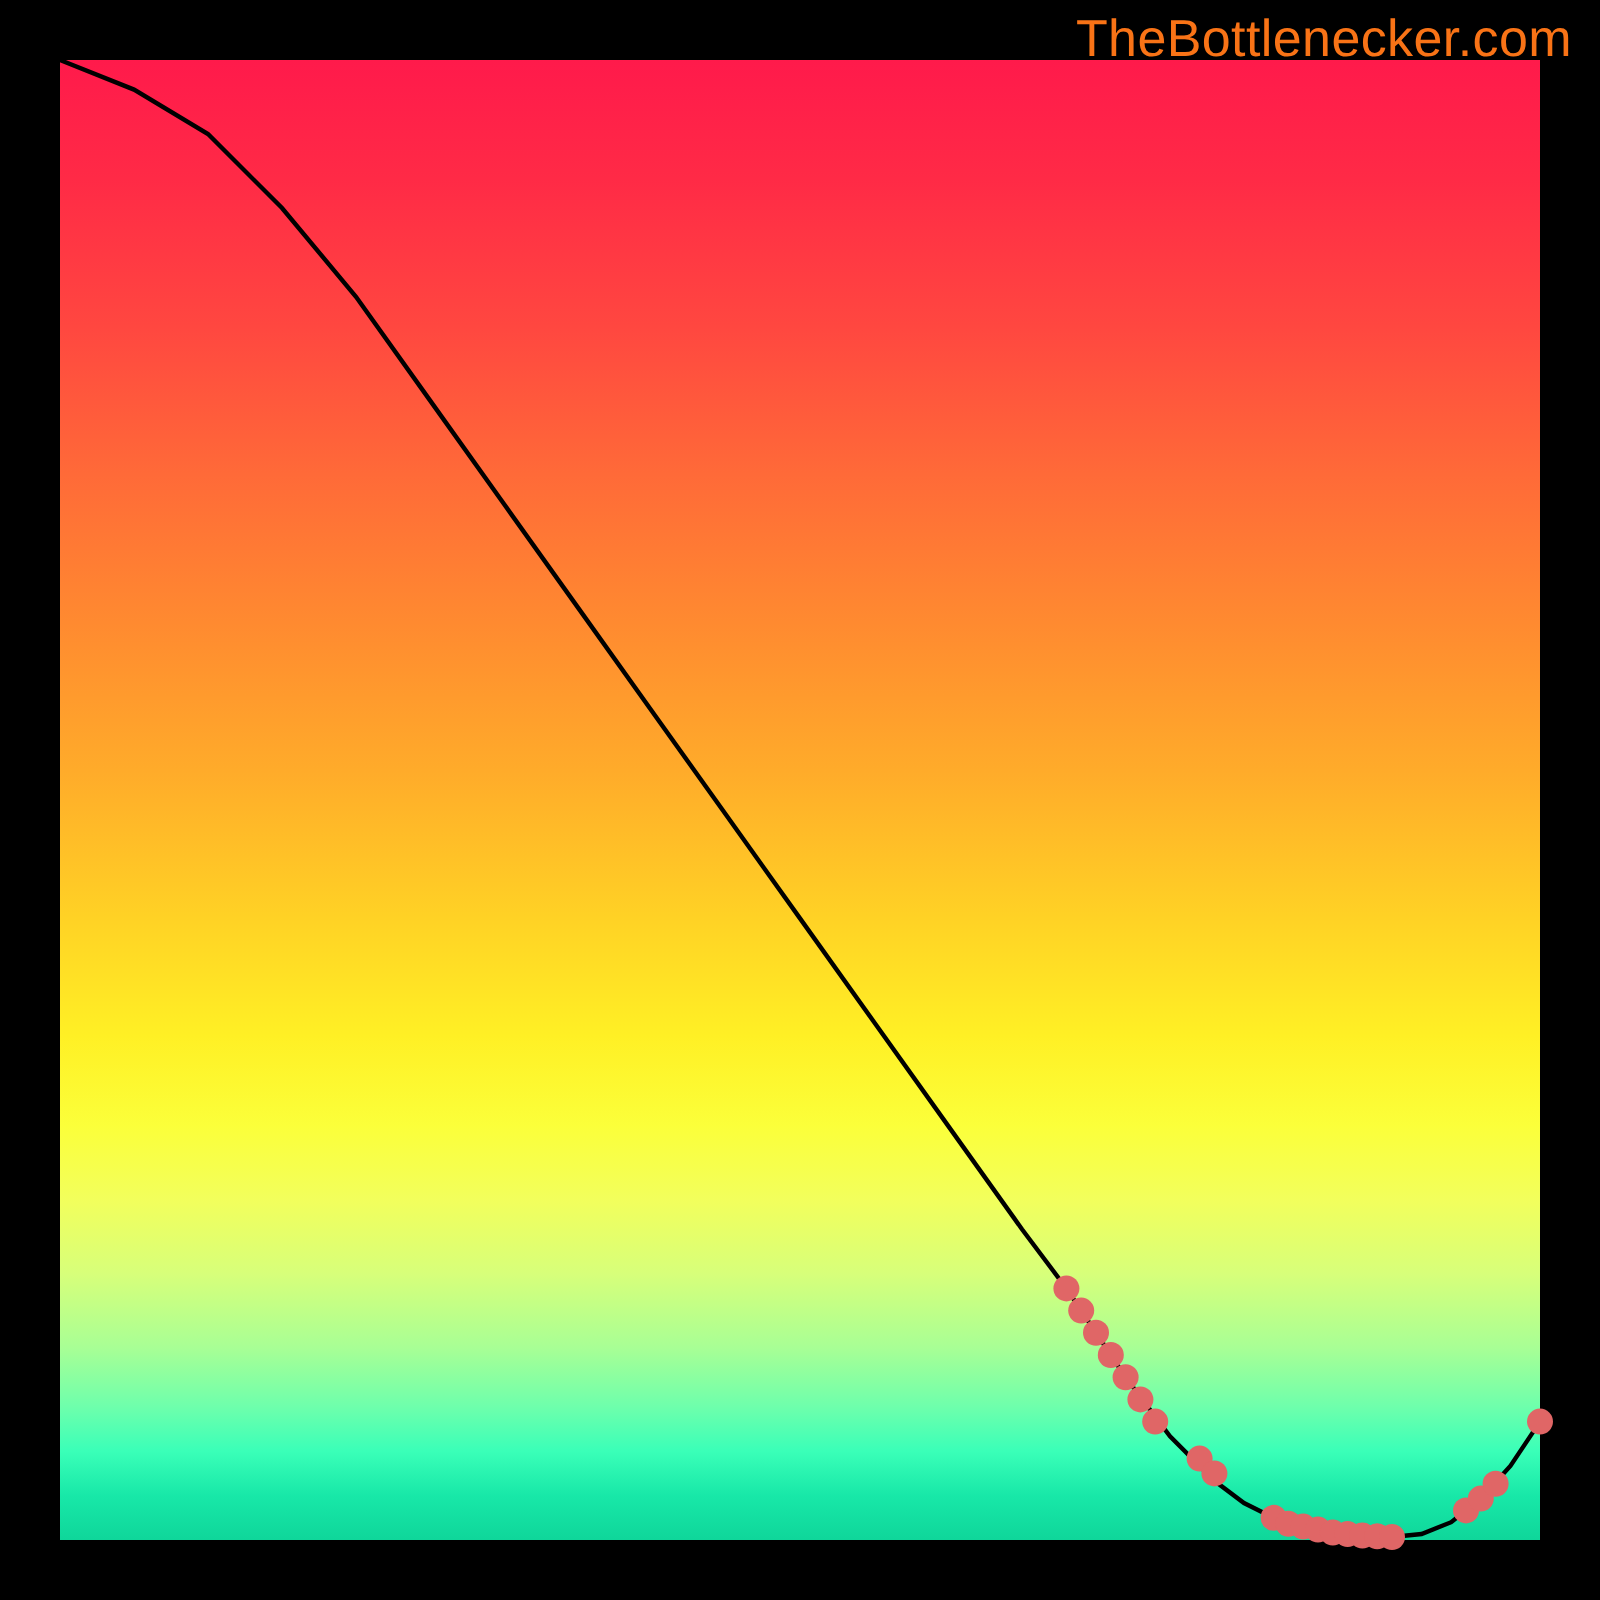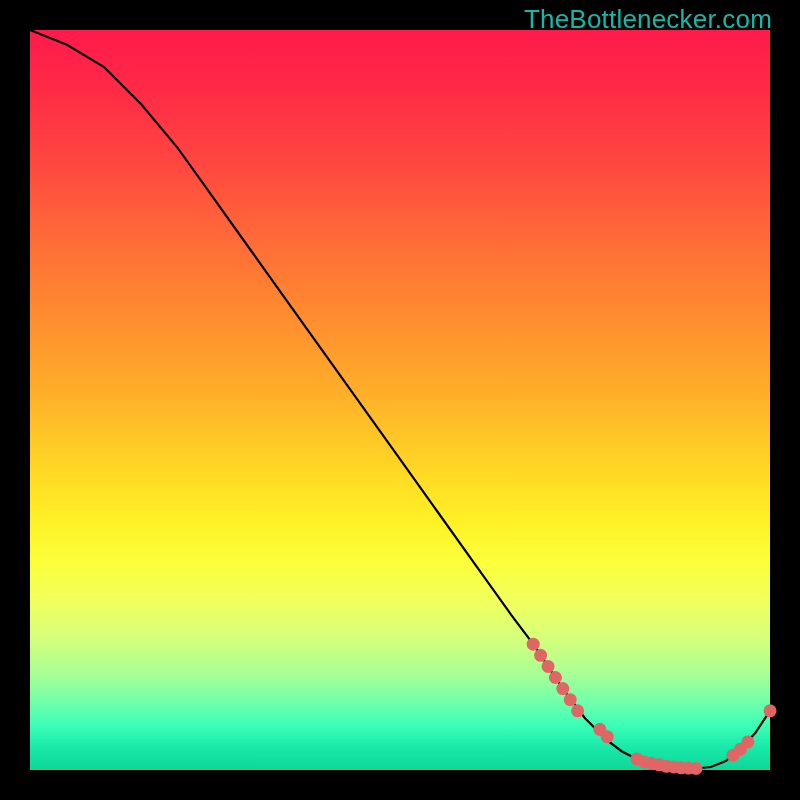--- a/index.html
+++ b/index.html
@@ -13,22 +13,22 @@
   }
   .frame {
     position: relative;
     width: 800px;
     height: 800px;
     background: #000;
   }
   .watermark {
     position: absolute;
     top: 4px;
-    right: 28px;
-    color: #14b8a6;
+    right: 14px;
+    color: #f97316;
     font-size: 26px;
     letter-spacing: 0.2px;
     font-weight: 400;
     z-index: 5;
   }
   .plot {
     position: absolute;
     left: 30px;
     top: 30px;
     width: 740px;

